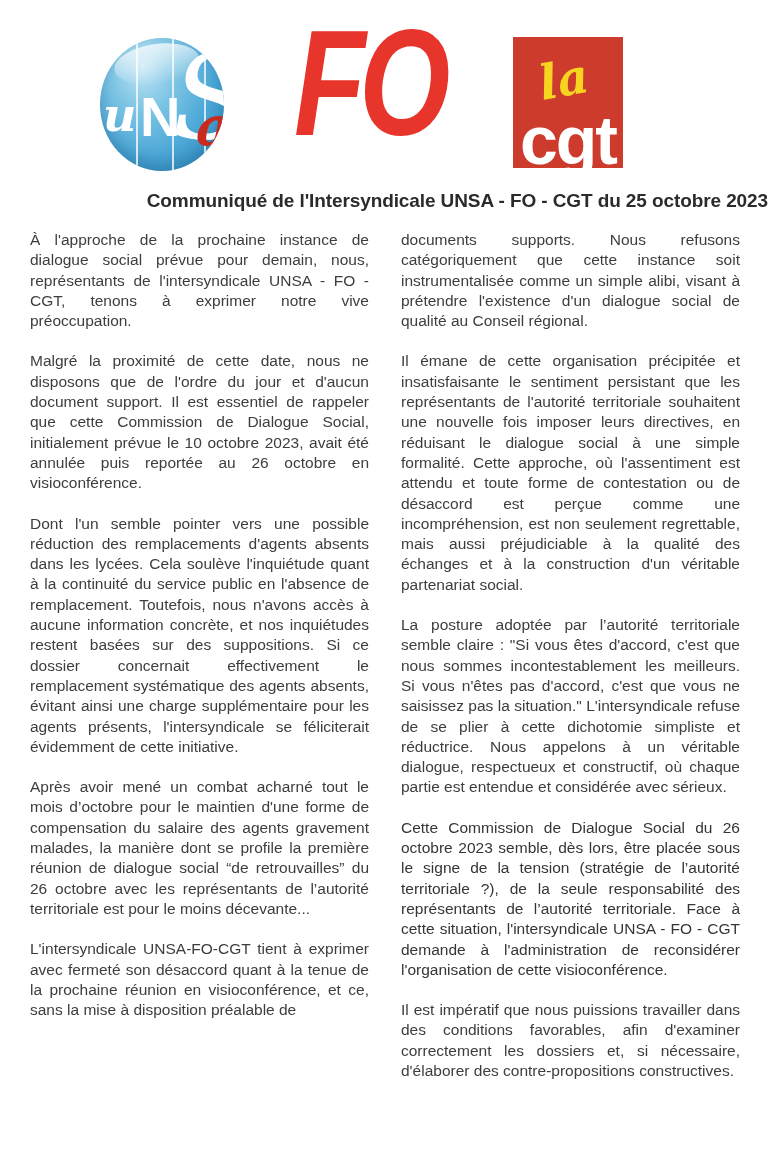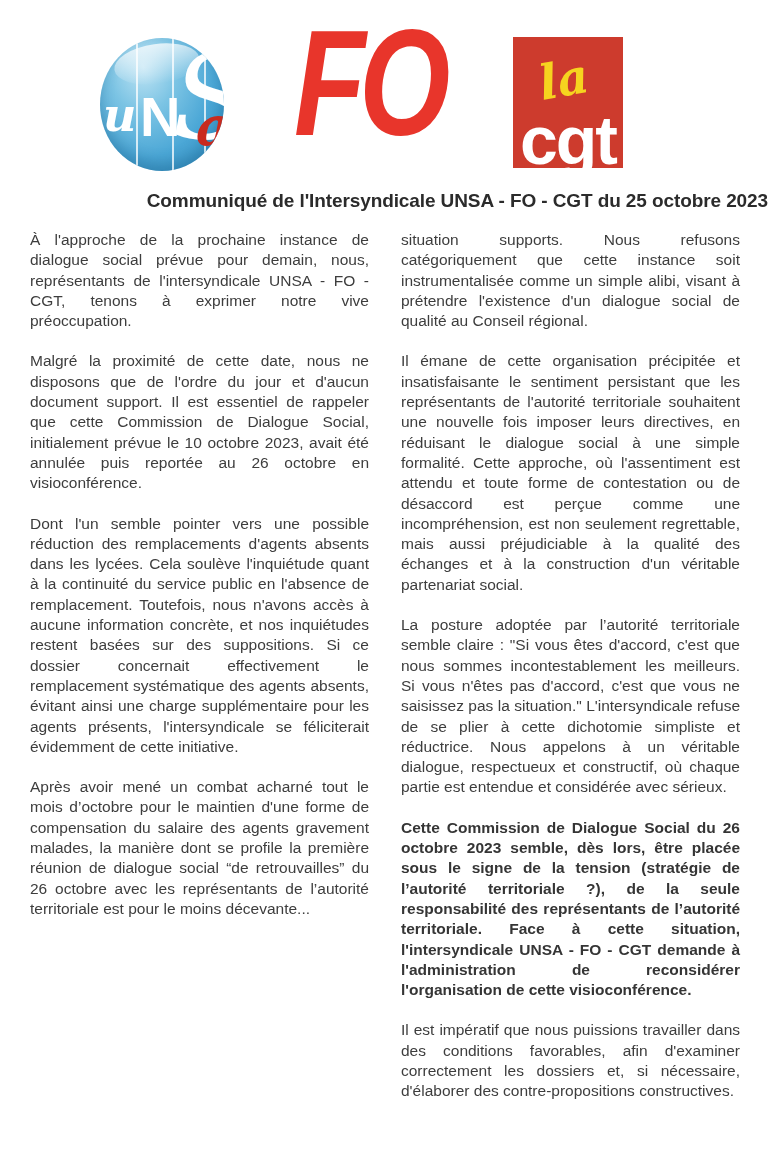--- a/index.html
+++ b/index.html
@@ -73,21 +73,21 @@
     display:flex;gap:32px;
     padding:16px 28px 0 30px;
   }
   .col{
     flex:1;min-width:0;
     text-align:justify;
     font-size:15.5px;line-height:20.3px;
     color:var(--text,#3d3d3d);
   }
   .col p.para{margin:0 0 20px;}
-  .col p.para.bold{font-weight:700;color:#353535;}
+  .col p.para.bold{font-weight:400;color:#353535;}
   .col span.italic{}
 </style>
 </head>
 <body>
 
 <div class="page">
 
   <header class="logo-header">
 
     <div class="unsa">
@@ -111,23 +111,24 @@
   </header>
 
   <h1 class="doc-title">Communiqué de l'Intersyndicale UNSA - FO - CGT du 25 octobre 2023</h1>
 
   <main class="columns">
     <div class="col">
         <p class="para"><span>À l'approche de la prochaine instance de dialogue social prévue pour demain, nous, représentants de l'intersyndicale UNSA - FO - CGT, tenons à exprimer notre vive préoccupation.</span></p>
         <p class="para"><span>Malgré la proximité de cette date, nous ne disposons que de l'ordre du jour et d'aucun document support. Il est essentiel de rappeler que cette Commission de Dialogue Social, initialement prévue le 10 octobre 2023, avait été annulée puis reportée au 26 octobre en visioconférence.</span></p>
         <p class="para"><span>Dont l'un semble pointer vers une possible réduction des remplacements d'agents absents dans les lycées. Cela soulève l'inquiétude quant à la continuité du service public en l'absence de remplacement. Toutefois, nous n'avons accès à aucune information concrète, et nos inquiétudes restent basées sur des suppositions. Si ce dossier concernait effectivement le remplacement systématique des agents absents, évitant ainsi une charge supplémentaire pour les agents présents, l'intersyndicale se féliciterait évidemment de cette initiative.</span></p>
         <p class="para"><span>Après avoir mené un combat acharné tout le mois d’octobre pour le maintien d'une forme de compensation du salaire des agents gravement malades, la manière dont se profile la première réunion de dialogue social “de retrouvailles” du 26 octobre avec les représentants de l’autorité territoriale est pour le moins décevante...</span></p>
+        <p class="para"><span>L'intersyndicale UNSA-FO-CGT tient à exprimer avec fermeté son désaccord quant à la tenue de la prochaine réunion en visioconférence, et ce, sans la mise à disposition préalable de</span></p>
       </div>
     <div class="col">
-        <p class="para"><span>situation supports. Nous refusons catégoriquement que cette instance soit instrumentalisée comme un simple alibi, visant à prétendre l'existence d'un dialogue social de qualité au Conseil régional.</span></p>
+        <p class="para"><span>documents supports. Nous refusons catégoriquement que cette instance soit instrumentalisée comme un simple alibi, visant à prétendre l'existence d'un dialogue social de qualité au Conseil régional.</span></p>
         <p class="para"><span>Il émane de cette organisation précipitée et insatisfaisante le sentiment persistant que les représentants de l'autorité territoriale souhaitent une nouvelle fois imposer leurs directives, en réduisant le dialogue social à une simple formalité. Cette approche, où l'assentiment est attendu et toute forme de contestation ou de désaccord est perçue comme une incompréhension, est non seulement regrettable, mais aussi préjudiciable à la qualité des échanges et à la construction d'un véritable partenariat social.</span></p>
         <p class="para"><span>La posture adoptée par l’autorité territoriale semble claire : "</span><span class="italic">Si vous êtes d'accord, c'est que nous sommes incontestablement les meilleurs. Si vous n'êtes pas d'accord, c'est que vous ne saisissez pas la situation.</span><span>" L'intersyndicale refuse de se plier à cette dichotomie simpliste et réductrice. Nous appelons à un véritable dialogue, respectueux et constructif, où chaque partie est entendue et considérée avec sérieux.</span></p>
         <p class="para bold"><span>Cette Commission de Dialogue Social du 26 octobre 2023 semble, dès lors, être placée sous le signe de la tension (stratégie de l’autorité territoriale ?), de la seule responsabilité des représentants de l’autorité territoriale. Face à cette situation, l'intersyndicale UNSA - FO - CGT demande à l'administration de reconsidérer l'organisation de cette visioconférence.</span></p>
         <p class="para"><span>Il est impératif que nous puissions travailler dans des conditions favorables, afin d'examiner correctement les dossiers et, si nécessaire, d'élaborer des contre-propositions constructives.</span></p>
       </div>
   </main>
 
 </div>
 
 </body></html>

